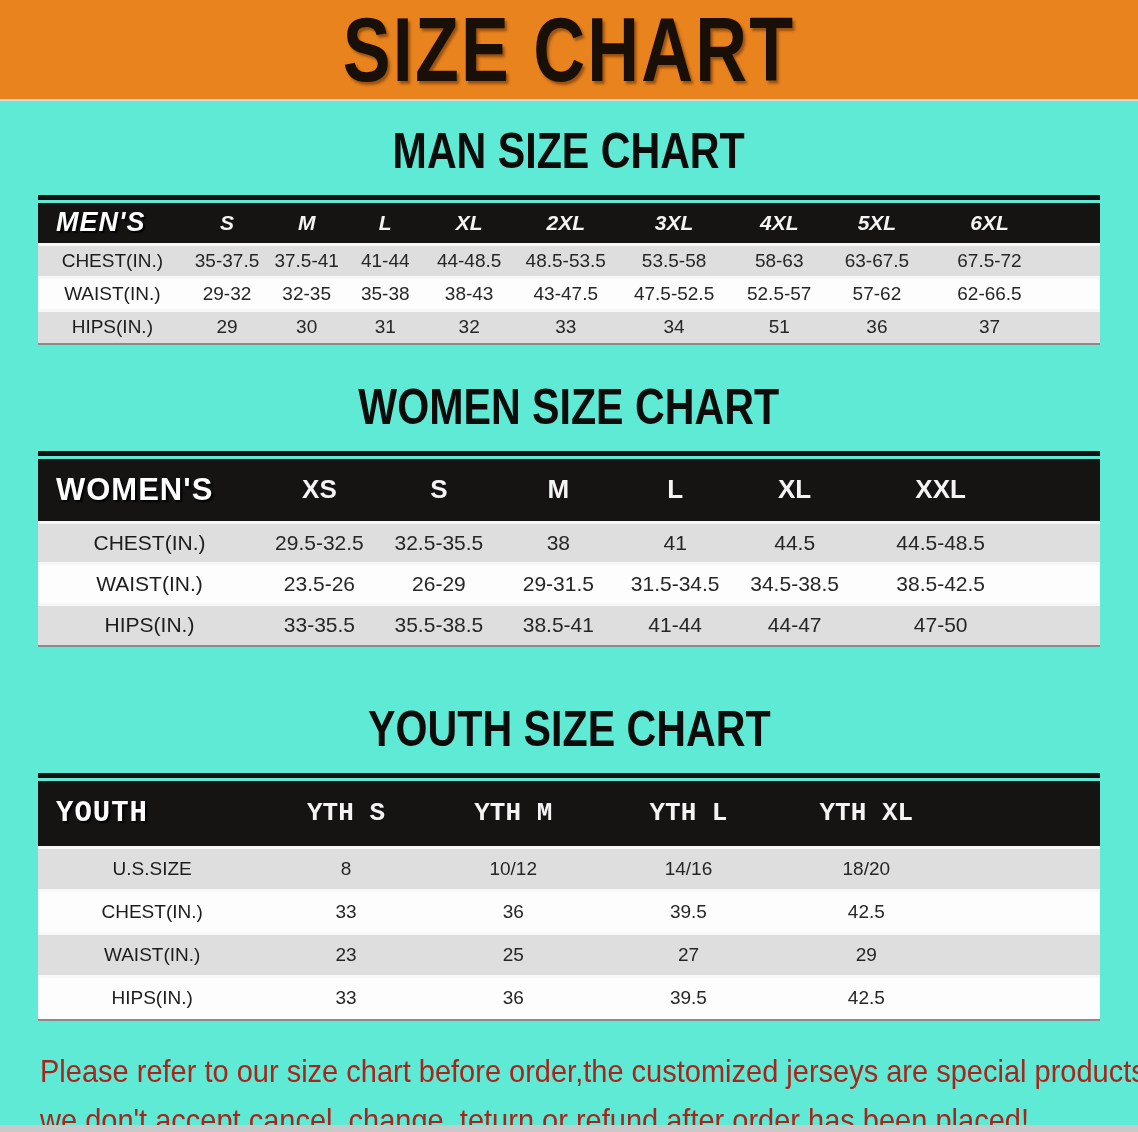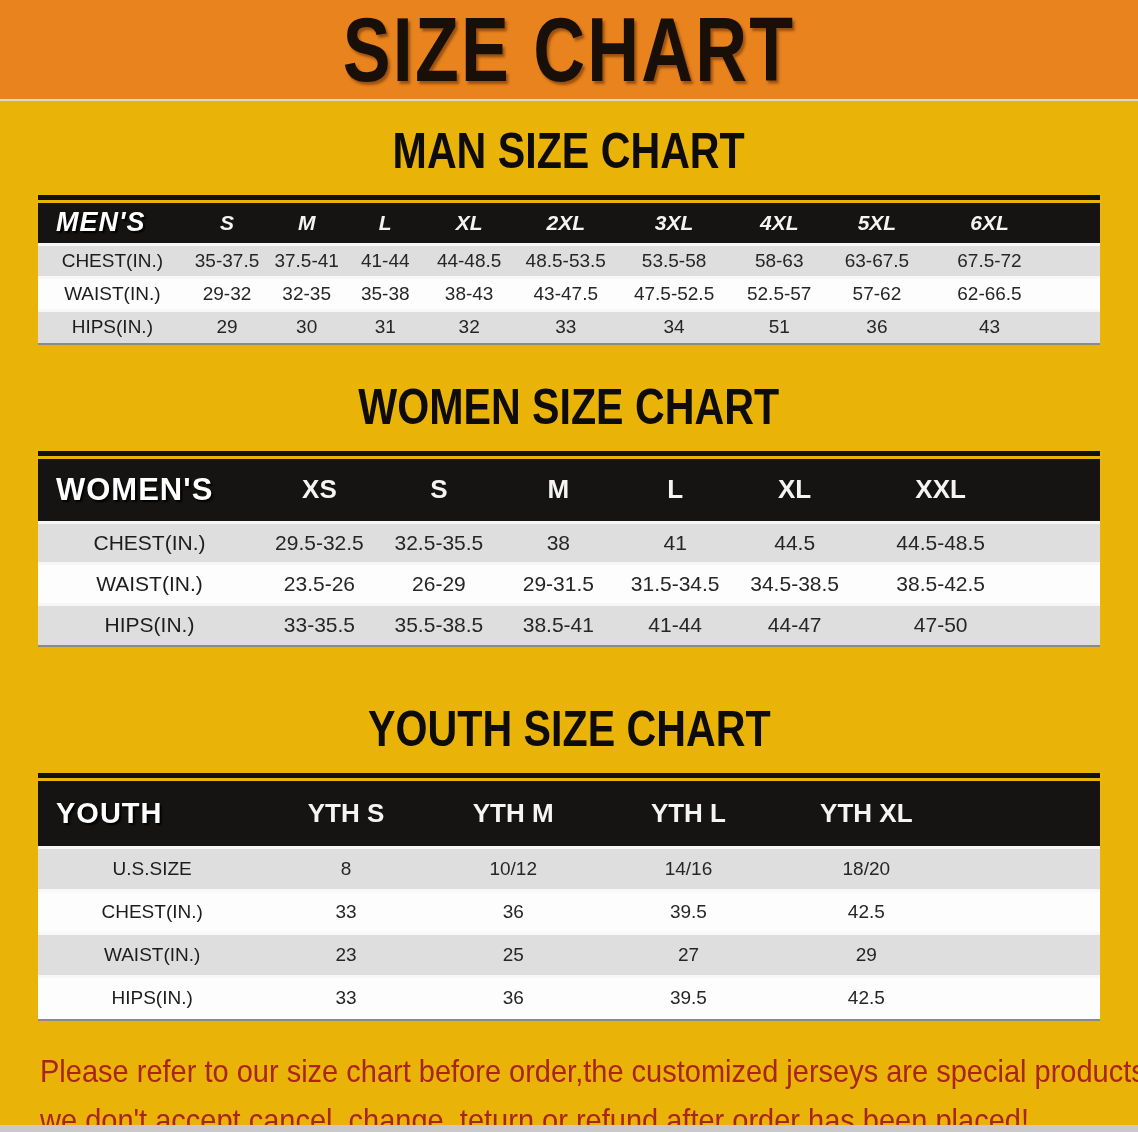--- a/index.html
+++ b/index.html
@@ -2,21 +2,21 @@
 <html><head>
 <meta charset="utf-8">
 <style>
   html, body {
     margin: 0; padding: 0;
     width: 1138px; height: 1132px;
     background: #ffffff;
     font-family: "Liberation Sans", sans-serif;
     overflow: hidden;
   }
-  .page { width: 1138px; height: 1132px; position: relative; background:#eab308; }
+  .page { width: 1138px; height: 1132px; position: relative; background:#5eead4; }
 
   
   .banner {
     height: 101px; width: 100%;
     background: #e8831d;
     display: flex; align-items: center; justify-content: center;
     border-bottom: 2px solid #d9d9d9;
     box-sizing: border-box;
   }
   .banner-title {
@@ -88,21 +88,21 @@
   .men-table   tbody tr { height: 33px; }
   .men-table   tbody td { font-size: 19px; }
 
   .women-table thead tr { height: 63px; }
   .women-table thead th { font-size: 26px; text-align: center; }
   .women-table thead th.grp { font-size: 31px; }
   .women-table tbody tr { height: 41px; }
   .women-table tbody td { font-size: 21px; }
 
   .youth-table thead tr { height: 66px; }
-  .youth-table thead th { font-size: 26px; }
+  .youth-table thead th { font-size: 26px; font-family: Liberation Mono, monospace; }
   .youth-table thead th.grp { font-size: 29px; letter-spacing: 2px; }
   .youth-table tbody tr { height: 43px; }
   .youth-table tbody td { font-size: 19px; }
 
   
   .disclaimer {
     margin: 26px 0 0 40px;
     color: #a8251e;
     font-size: 29px;
     line-height: 49px;
@@ -189,21 +189,21 @@
           <tr>
             <td class="rowlabel">HIPS(IN.)</td>
             <td>29</td>
             <td>30</td>
             <td>31</td>
             <td>32</td>
             <td>33</td>
             <td>34</td>
             <td>51</td>
             <td>36</td>
-            <td>43</td>
+            <td>37</td>
             <td></td>
           </tr>
         </tbody>
       </table>
   </div>
 
   <div class="sec-heading h-women">
     <span class="condensed">WOMEN SIZE CHART</span>
   </div>
   <div class="tablewrap">

